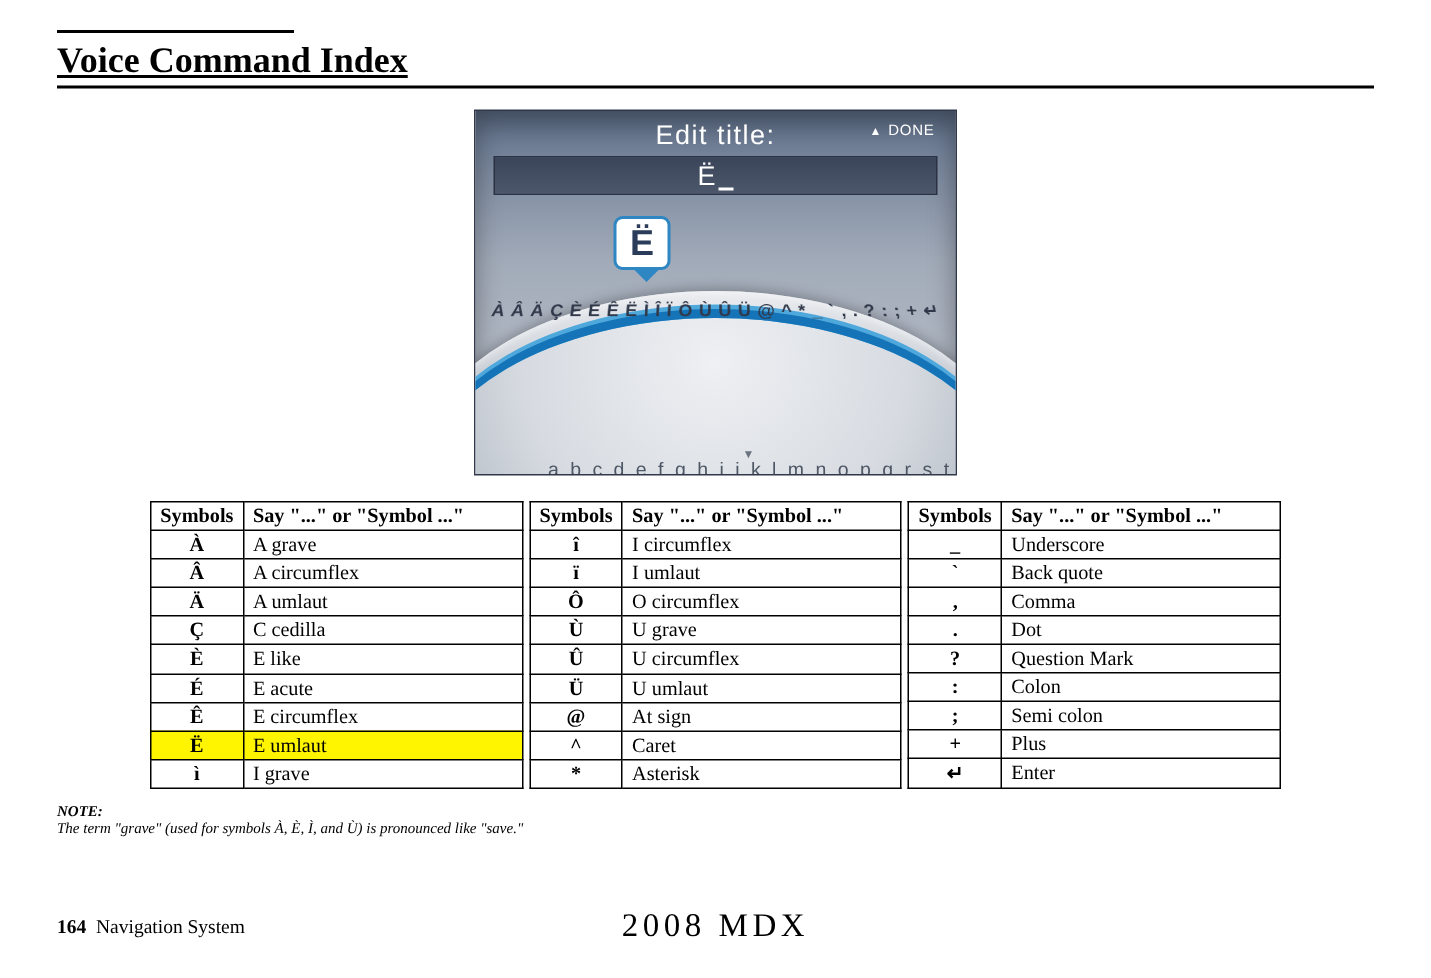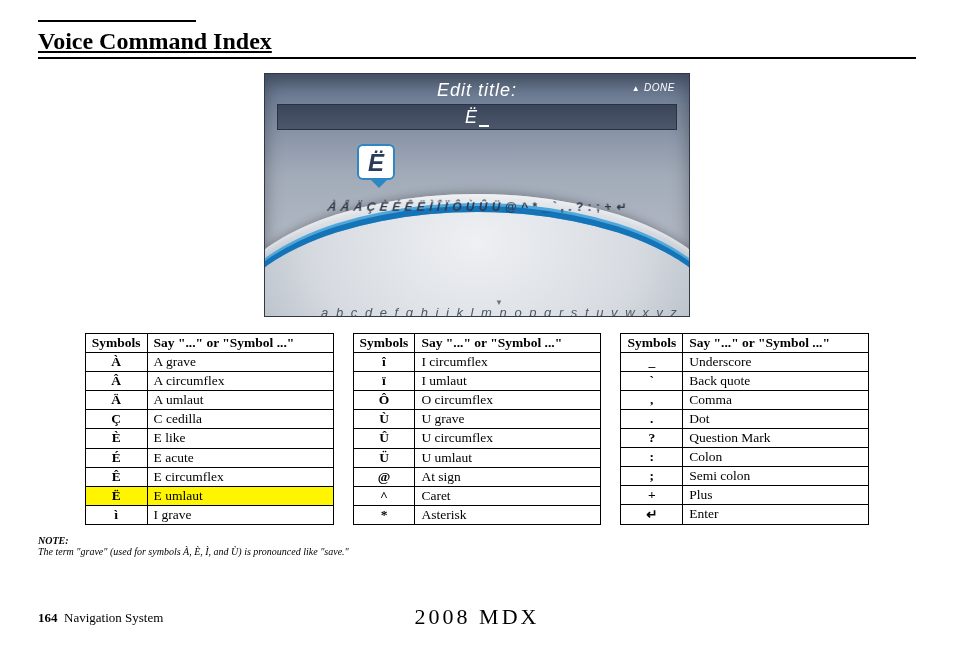--- a/index.html
+++ b/index.html
@@ -5,27 +5,26 @@
   * { margin: 0; padding: 0; box-sizing: border-box; }
   html, body { width: 954px; height: 652px; background: #fff; font-family: "Times New Roman", serif; color: #000; }
   .page { position: relative; width: 954px; height: 652px; padding: 20px 38px 0 38px; }
   .top-rule { height: 2px; background: #000; width: 158px; margin-bottom: 4px; }
   .title { font-size: 24px; font-weight: bold; margin-top: 6px; margin-bottom: 2px; text-decoration: underline; }
   .title-rule { height: 2px; background: #000; margin-bottom: 14px; }
   .subhead { font-size: 15px; font-weight: bold; margin-bottom: 8px; }
   .center-wrap { text-align: center; }
   .nav-screen {
     display: inline-block;
-    width: 426px; height: 244px;
+    width: 322px; height: 244px;
     background: linear-gradient(#5e6f89 0%, #79879c 15%, #8e99ab 28%, #a2abb9 42%, #c1c7cf 100%);
     position: relative;
     border: 1px solid #30384a;
     box-shadow: inset 0 8px 18px rgba(0,0,0,.35);
     overflow: hidden;
-    font-style: italic;
   }
   .nav-title { position: absolute; top: 6px; left: 0; right: 0; text-align: center; color: #fff; font-family: Arial, sans-serif; font-size: 18px; letter-spacing: 1px; }
   .nav-done { position: absolute; top: 8px; right: 14px; color: #fff; font-family: Arial, sans-serif; font-size: 10px; letter-spacing: .5px; }
   .nav-done::before { content: "▲"; font-size: 8px; margin-right: 4px; }
   .nav-input {
     position: absolute; top: 30px; left: 12px; right: 12px; height: 26px;
     background: linear-gradient(#3a455a, #4c576c);
     border: 1px solid #2a3142;
     color: #fff; font-family: Arial, sans-serif; font-size: 18px;
     padding: 2px 6px;
@@ -62,21 +61,21 @@
     display: inline-block; width: 24px; height: 24px; border-radius: 50%;
     background: radial-gradient(circle at 35% 30%, #fff, #c7cbd1 45%, #8d949e 80%);
     vertical-align: middle; margin: 0 4px; border: 1px solid #7b828c;
   }
   .alpha-strip {
     position: absolute; left: 0; right: 0; top: 224px; text-align: center; font-family: Arial, sans-serif;
     font-size: 13px; color: #4e5766; letter-spacing: 2px; padding-left: 46px;
   }
   .alpha-strip::before { content: "▼"; display: block; font-size: 8px; color: #6c7482; margin-bottom: -2px; }
 
-  .tables { display: flex; gap: 19px; margin-top: 12px; justify-content: center; }
+  .tables { display: flex; gap: 4px; margin-top: 12px; justify-content: center; }
   table.sym { border-collapse: collapse; font-size: 13.5px; }
   table.sym th, table.sym td { border: 1px solid #000; padding: 1px 6px; vertical-align: top; }
   table.sym th { text-align: left; }
   .col-sym { width: 60px; text-align: center !important; font-weight: bold; }
   .col-say { width: 186px; }
   tr.hl td { background: #fff500; }
 
   .note { margin-top: 10px; font-size: 10px; }
   .note .lbl { font-style: italic; font-weight: bold; }
   .note .body { font-style: italic; }

